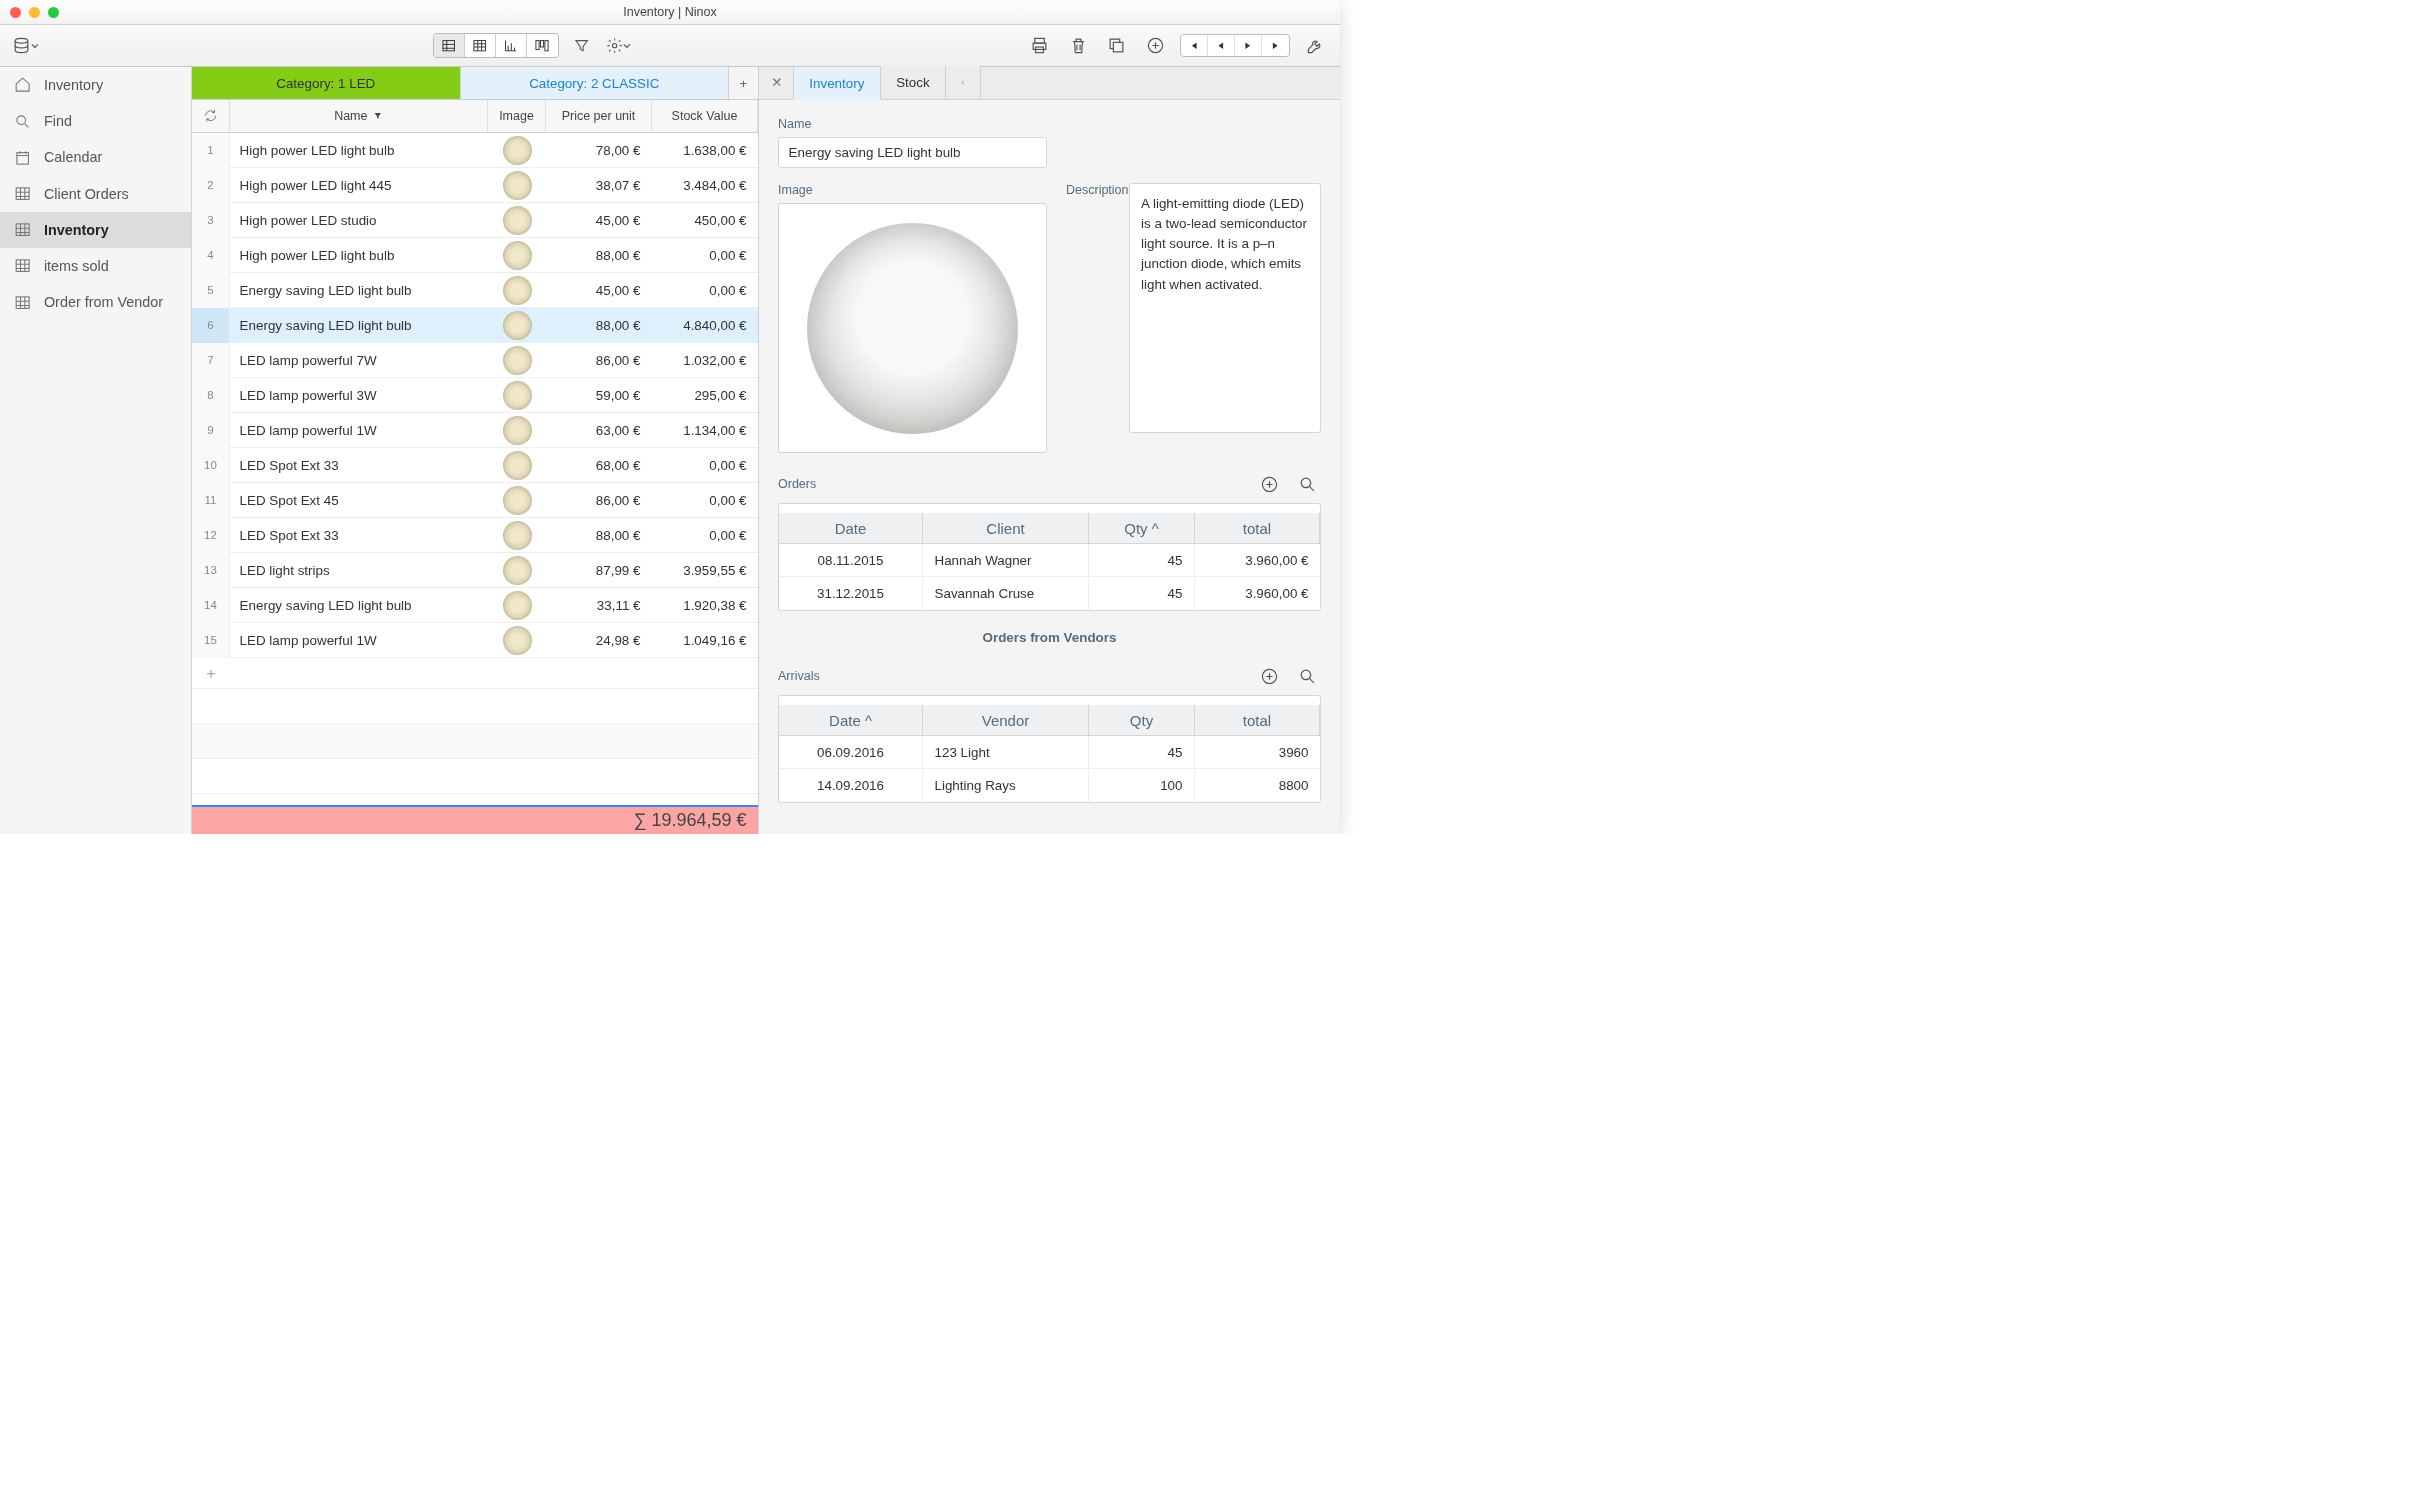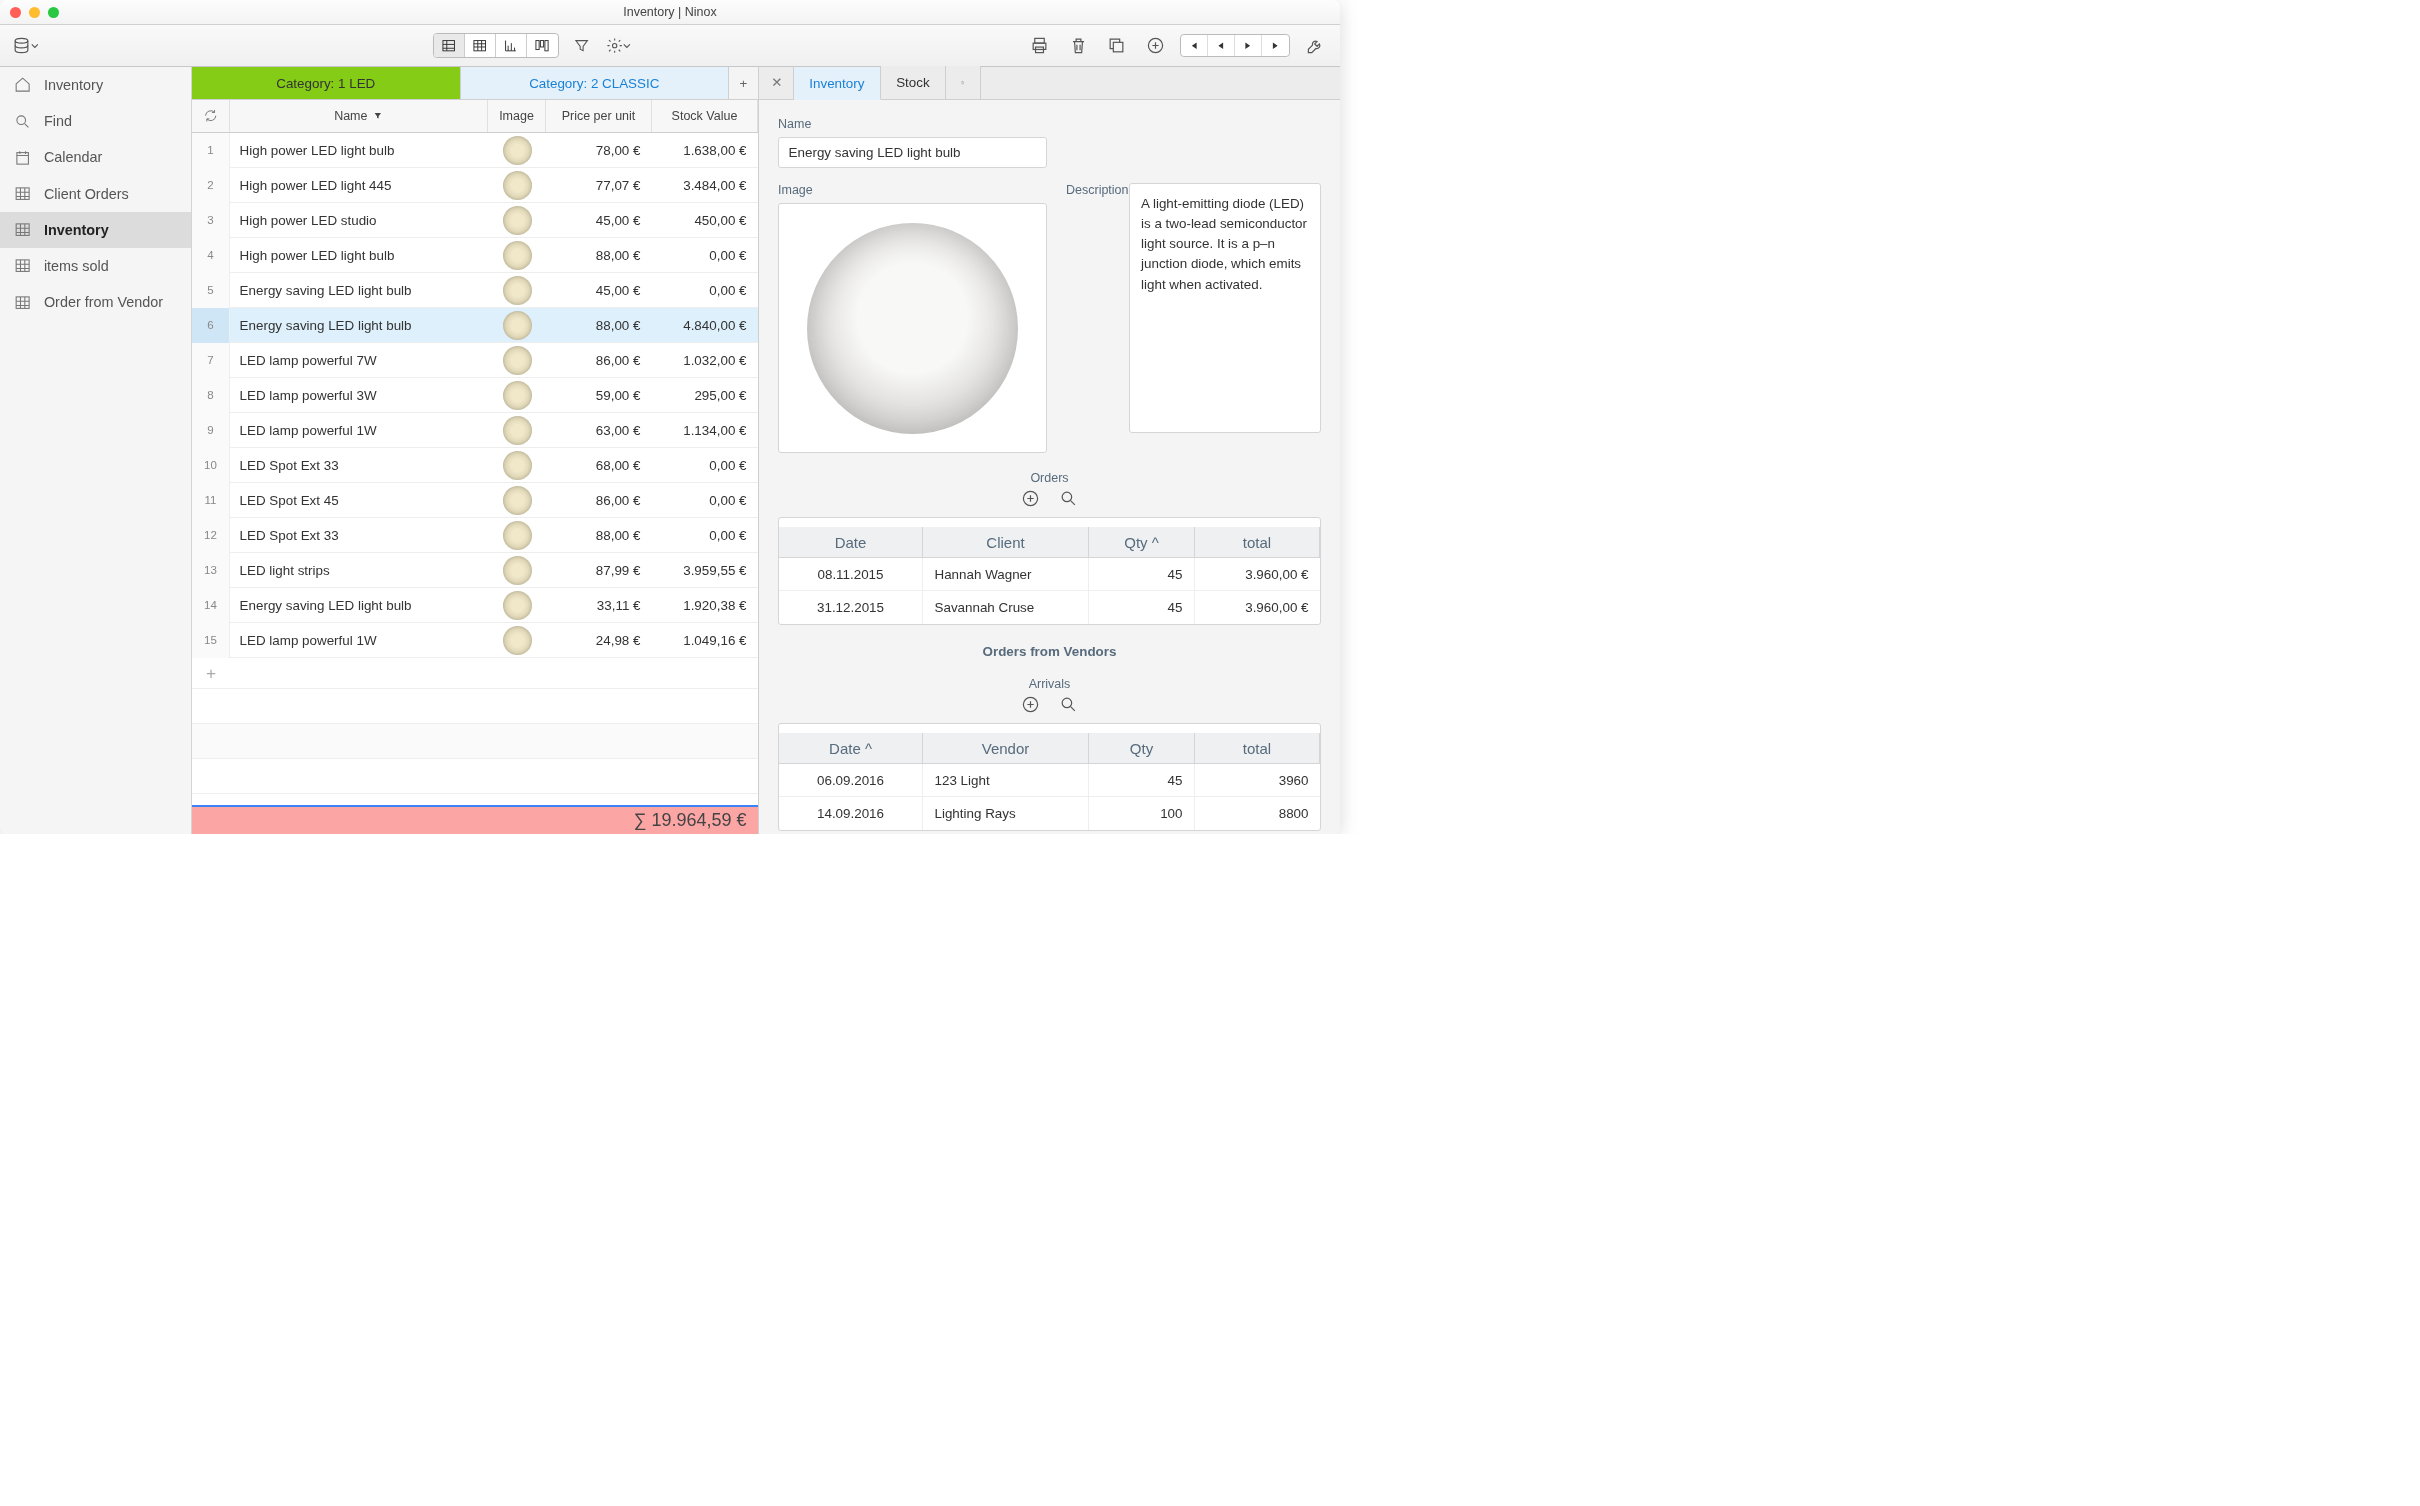--- a/index.html
+++ b/index.html
@@ -66,21 +66,21 @@
 .d-tab{padding:0 15.4px;height:33px;display:flex;align-items:center;border-right:1px solid #cfcfcf;background:#ececec;cursor:pointer;}
 .d-tab.active{background:#e4f1fb;color:#1a82d6;border-bottom:1.9px solid #e4f1fb;margin-bottom:-1px;}
 .d-tab.icon{width:35px;justify-content:center;}
 .d-body{flex:1;padding:17.3px 19px;overflow:auto;background:#f4f4f4;}
 .fld-label{font-size:12.5px;color:#576b7d;margin-bottom:5.8px;}
 .fld-input{width:269px;height:31px;background:#fff;border:1px solid #d5d5d5;border-radius:2.9px;padding:0 9.6px;font-size:13.4px;display:flex;align-items:center;margin-bottom:15.4px;}
 .two-col{display:flex;gap:19px;}
 .img-box{width:269px;height:250px;background:#fff;border:1px solid #d5d5d5;border-radius:2.9px;display:flex;align-items:center;justify-content:center;}
 .led-img{width:211px;height:211px;border-radius:50%;background:radial-gradient(circle at 50% 45%,#f8f8f6 35%,#dedddb 60%,#c7c6c3 85%);box-shadow:inset 0 0 29px rgba(0,0,0,.15);position:relative;}
 .desc-box{flex:1;height:250px;background:#fff;border:1px solid #d5d5d5;border-radius:2.9px;padding:9.6px 11.5px;font-size:13.4px;line-height:1.5;color:#333;}
-.sub-head{display:flex;align-items:center;justify-content:space-between;margin-top:17.3px;flex-direction:column;}
+.sub-head{display:flex;align-items:center;justify-content:space-between;margin-top:17.3px;}
 .sub-head .actions{display:flex;gap:11.5px;color:#555;}
 .sub-table{margin-top:5.8px;border:1px solid #d5d5d5;border-radius:2.9px;overflow:hidden;background:#fff;}
 .st-head{display:flex;background:#eef0f1;border-bottom:1px solid #d5d5d5;height:31px;align-items:flex-end;font-size:15px;color:#576b7d;margin-top:9px;}
 .st-row{display:flex;height:33px;align-items:center;border-bottom:1px solid #eee;font-size:13.4px;text-align:right;}
 .st-row:last-child{border-bottom:none;}
 .st-c{padding:0 11.5px;border-right:1px solid #eee;height:100%;display:flex;align-items:center;}
 .st-head .st-c{border-right:1px solid #d5d5d5;justify-content:center;}
 .st-date{width:144px;} .st-client{flex:1;} .st-qty{width:106px;justify-content:flex-end;} .st-total{width:125px;justify-content:flex-end;border-right:none;}
 .center-label{text-align:center;font-size:13.4px;color:#576b7d;margin-top:19px;font-weight:600;}
 
@@ -308,21 +308,21 @@
             </div>
     <div class="c-price">78,00 €</div>
     <div class="c-stock">1.638,00 €</div>
           </div>
           <div class="row">
             <div class="rn">2</div>
     <div class="c-name">High power LED light 445</div>
     <div class="c-img">
               <div class="thumb"></div>
             </div>
-    <div class="c-price">77,07 €</div>
+    <div class="c-price">38,07 €</div>
     <div class="c-stock">3.484,00 €</div>
           </div>
           <div class="row">
             <div class="rn">3</div>
     <div class="c-name">High power LED studio</div>
     <div class="c-img">
               <div class="thumb"></div>
             </div>
     <div class="c-price">45,00 €</div>
     <div class="c-stock">450,00 €</div>

